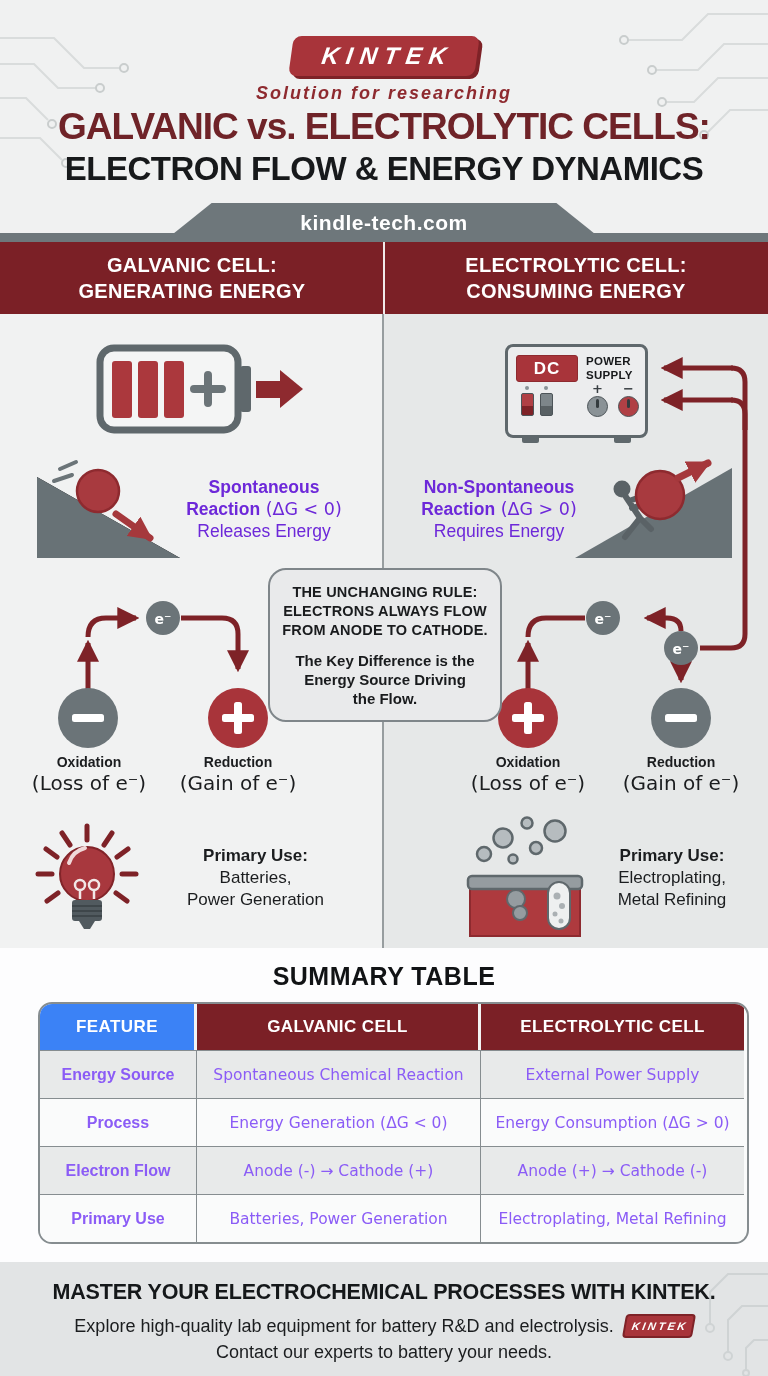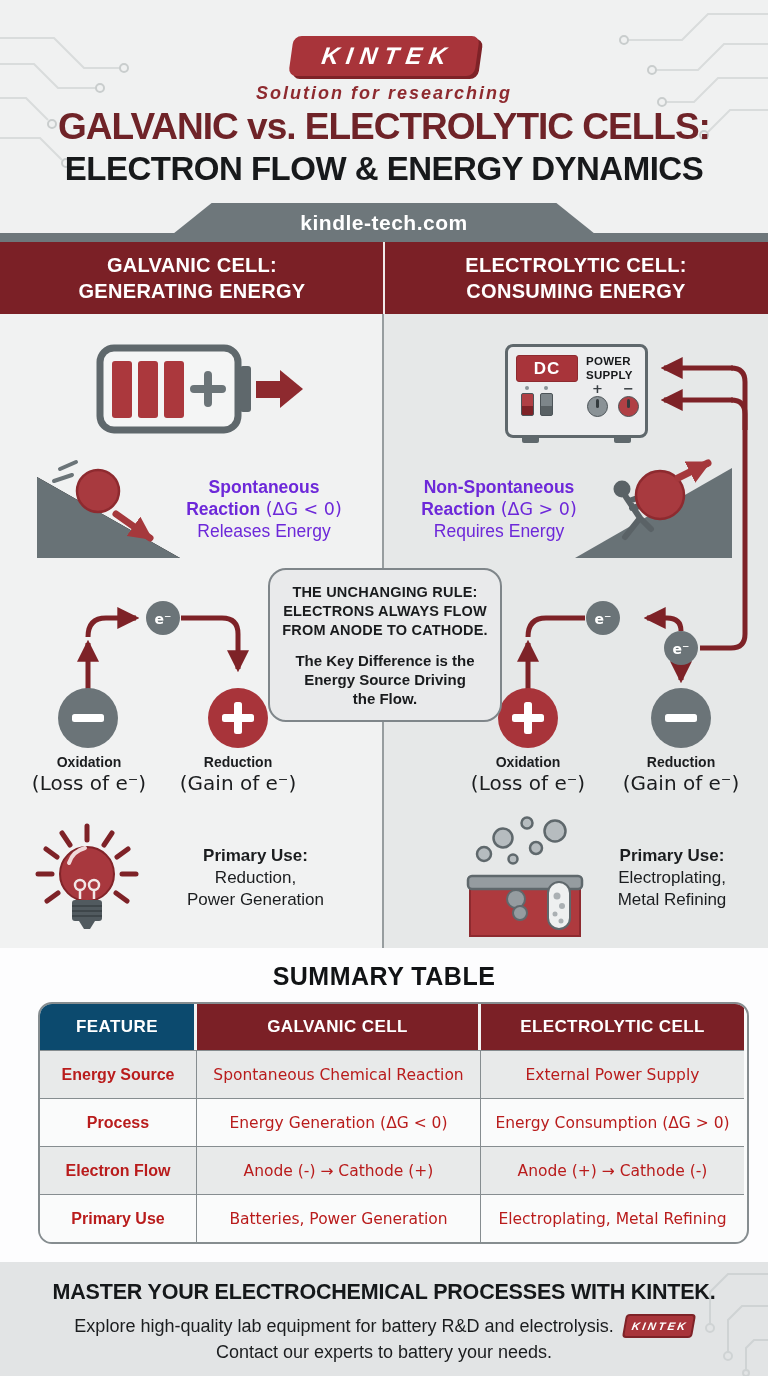--- a/index.html
+++ b/index.html
@@ -76,25 +76,25 @@
 
   
   .summary{left:0;top:948px;width:768px;height:314px;background:#fdfdfe;}
   .summary-title{left:0;top:962px;width:768px;text-align:center;font-size:25px;font-weight:bold;
                  letter-spacing:0.5px;color:#111315;}
   .table-wrap{left:38px;top:1002px;width:707px;border:2px solid #868d90;border-radius:14px;
               overflow:hidden;background:#fafbfb;}
   .tr{display:flex;}
   .th{height:46px;display:flex;align-items:center;justify-content:center;color:#fff;
       font-weight:bold;font-size:17px;letter-spacing:0.4px;box-sizing:border-box;}
-  .th.c0{width:157px;background:#0c4a6e;border-right:3px solid #f3f3f3;}
+  .th.c0{width:157px;background:#3b82f6;border-right:3px solid #f3f3f3;}
   .th.c1{width:284px;background:#7b2026;border-right:3px solid #f3f3f3;}
   .th.c2{width:263px;background:#7b2026;}
   .td{height:48px;display:flex;align-items:center;justify-content:center;font-size:15.5px;
-      box-sizing:border-box;border-top:1.5px solid #868d90;color:#b91c1c;}
+      box-sizing:border-box;border-top:1.5px solid #868d90;color:#8b5cf6;}
   .td.c0{width:157px;font-weight:bold;font-size:16px;border-right:1.5px solid #868d90;}
   .td.c1{width:284px;border-right:1.5px solid #868d90;}
   .td.c2{width:263px;}
   .row-a .td{background:#e8eaea;}
   .row-b .td{background:#fafbfb;}
 
   
   .footer{left:0;top:1262px;width:768px;height:114px;background:#e2e4e5;}
   .foot-head{left:0;top:1280px;width:768px;text-align:center;font-size:21.5px;font-weight:bold;
              color:#15181a;letter-spacing:-0.2px;}
@@ -326,21 +326,21 @@
       <circle cx="80" cy="885" r="5"></circle>
         <circle cx="94" cy="885" r="5"></circle>
       <path d="M80 890 V899 M94 890 V899"></path>
     </g>
     <rect x="72" y="900" width="30" height="21" rx="3" fill="#515a5f"></rect>
     <path d="M72 906 H102 M72 911 H102 M72 916 H102" stroke="#3e464a" stroke-width="2"></path>
     <polygon points="79,921 95,921 90,929 84,929" fill="#515a5f"></polygon>
   </svg>
   <div class="abs primary-text" style="left:148px;top:845px;width:215px">
     <div class="t">Primary Use:</div>
-    <div>Reduction,</div>
+    <div>Batteries,</div>
     <div>Power Generation</div>
   </div>
 
   <svg class="abs" style="left:460px;top:816px" width="156" height="128" viewBox="460 816 156 128" fill="none">
     <g fill="#b6bcbf" stroke="#5f686c" stroke-width="2.5">
       <circle cx="484" cy="854" r="7"></circle>
       <circle cx="503" cy="838" r="9.5"></circle>
       <circle cx="527" cy="823" r="5.5"></circle>
       <circle cx="555" cy="831" r="10.5"></circle>
       <circle cx="536" cy="848" r="6"></circle>

